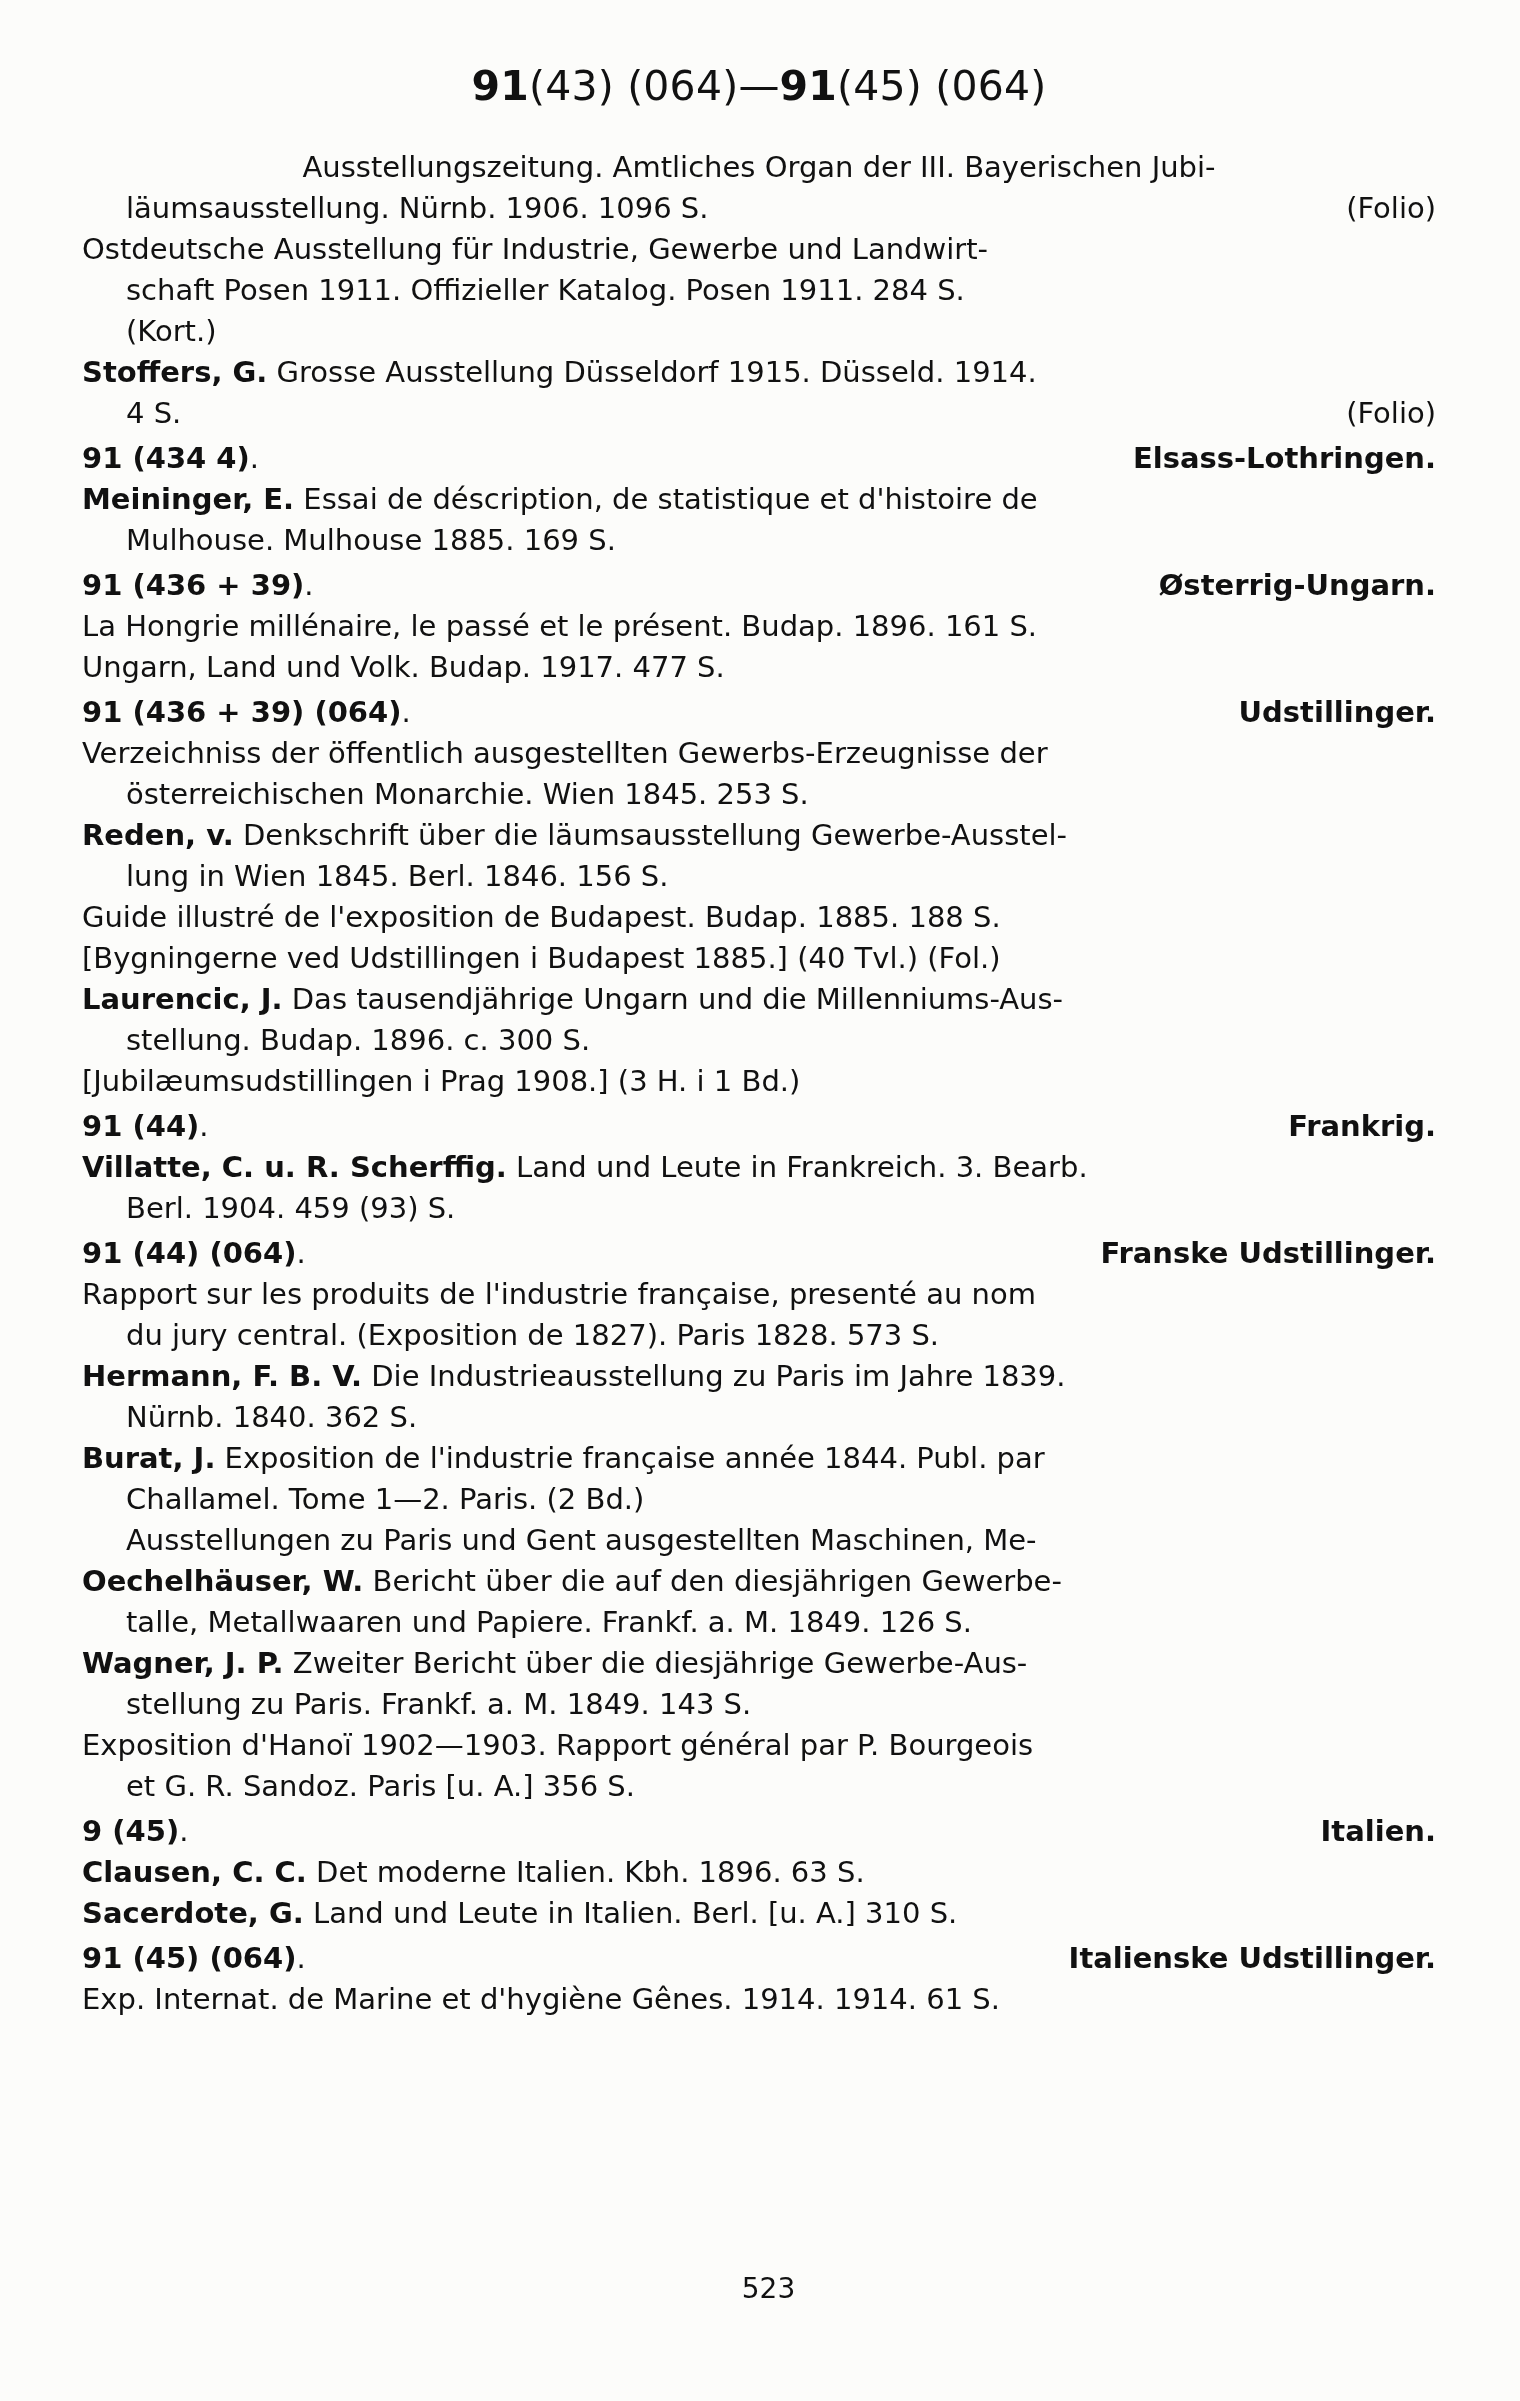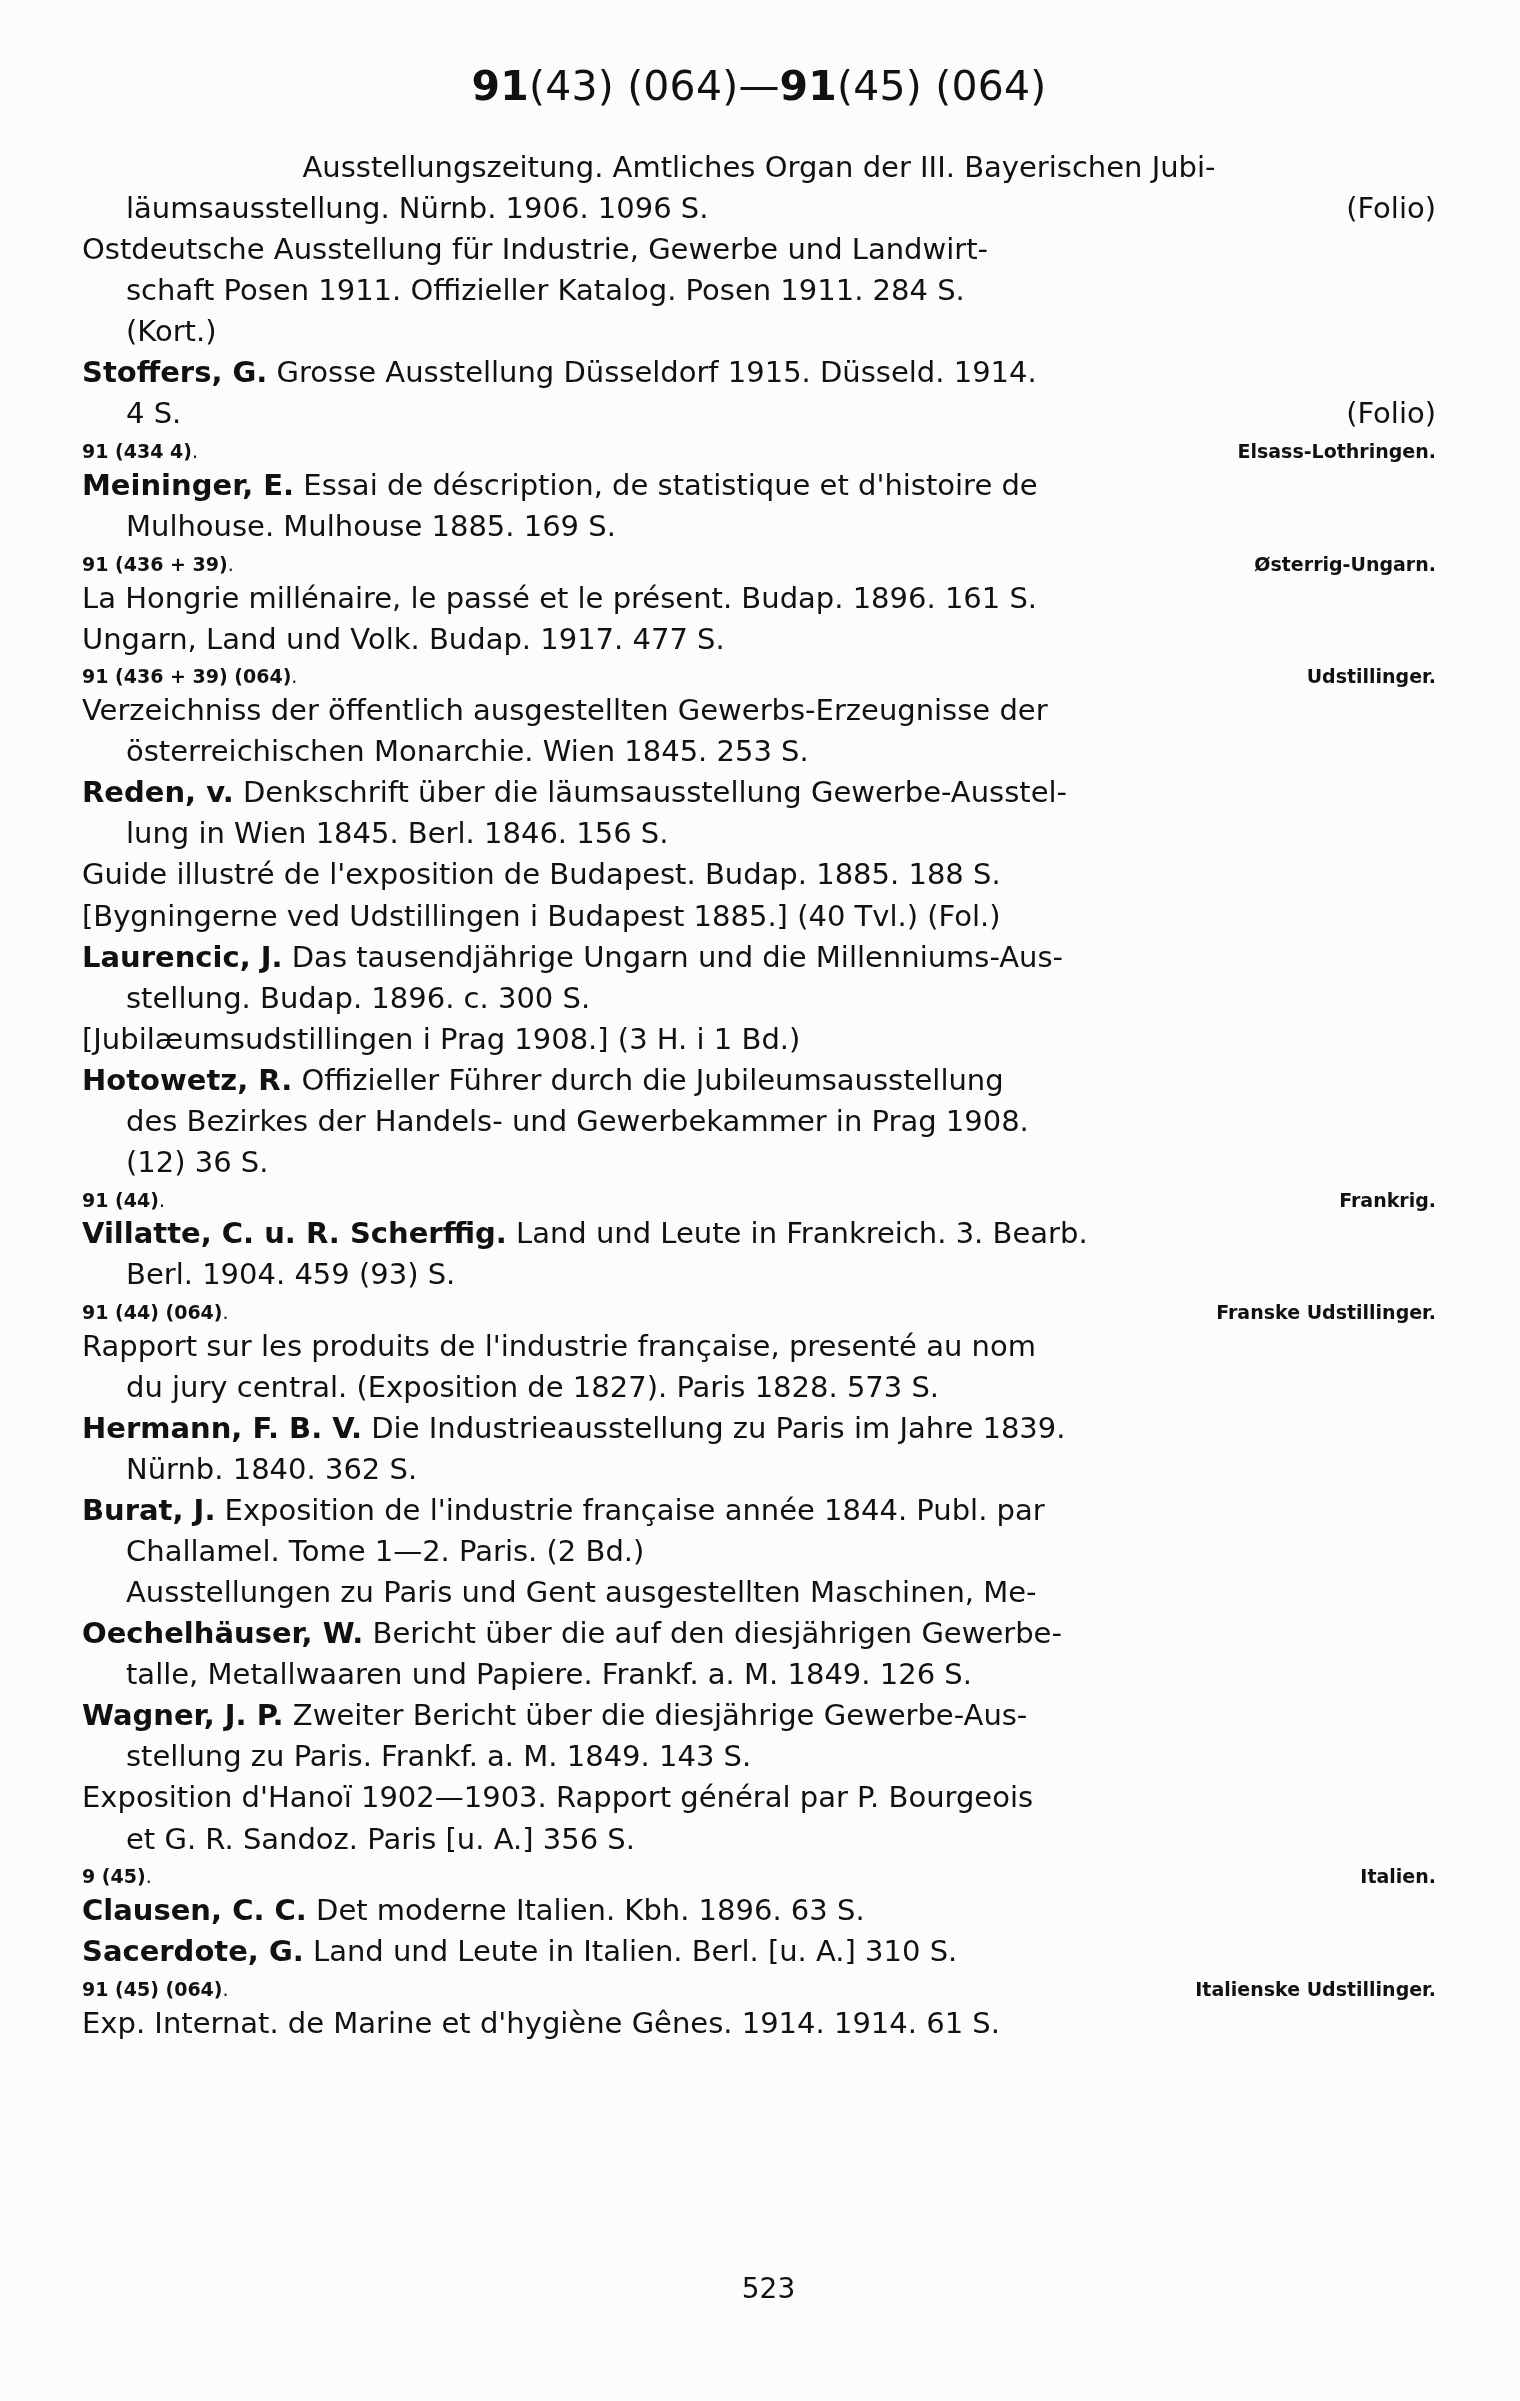--- a/index.html
+++ b/index.html
@@ -37,21 +37,21 @@
   .running-head .n { font-weight: normal; }
   .entry {
     font-size: 29px;
     line-height: 1.415;
     margin: 0 0 0 0;
     text-indent: 0;
     padding-left: 44px;
     text-align: left;
   }
   .hdr {
-    font-size: 19px;
+    font-size: 29px;
     line-height: 1.415;
     display: flex;
     justify-content: space-between;
     align-items: baseline;
     margin-top: 3.8px;
   }
   .hdr .class {
     font-weight: bold;
     white-space: nowrap;
   }
@@ -143,25 +143,20 @@
         <div class="entry">
           <div style="margin-left: -44px;"><span>[Bygningerne ved Udstillingen i Budapest 1885.]  (40 Tvl.)  (Fol.)</span></div>
         </div>
         <div class="entry">
           <div style="margin-left: -44px;"><b class="author">Laurencic, J.</b><span> Das tausendjährige Ungarn und die Millenniums-Aus-</span></div>
           <div>stellung.  Budap. 1896.  c. 300 S.</div>
         </div>
         <div class="entry">
           <div style="margin-left: -44px;"><span>[Jubilæumsudstillingen i Prag 1908.]   (3 H. i 1 Bd.)</span></div>
         </div>
-        <div class="entry">
-          <div style="margin-left: -44px;"><b class="author">Hotowetz, R.</b><span> Offizieller  Führer  durch  die  Jubileumsausstellung</span></div>
-          <div>des Bezirkes der Handels- und Gewerbekammer in Prag 1908.</div>
-          <div>(12)  36 S.</div>
-        </div>
         <div class="hdr">
           <span class="class">91 (44)<span class="nb">.</span></span>
           <span class="subject">Frankrig.</span>
         </div>
         <div class="entry">
           <div style="margin-left: -44px;"><b class="author">Villatte, C. u. R. Scherffig.</b><span> Land und Leute in Frankreich. 3. Bearb.</span></div>
           <div>Berl. 1904.  459 (93) S.</div>
         </div>
         <div class="hdr">
           <span class="class">91 (44) (064)<span class="nb">.</span></span>

